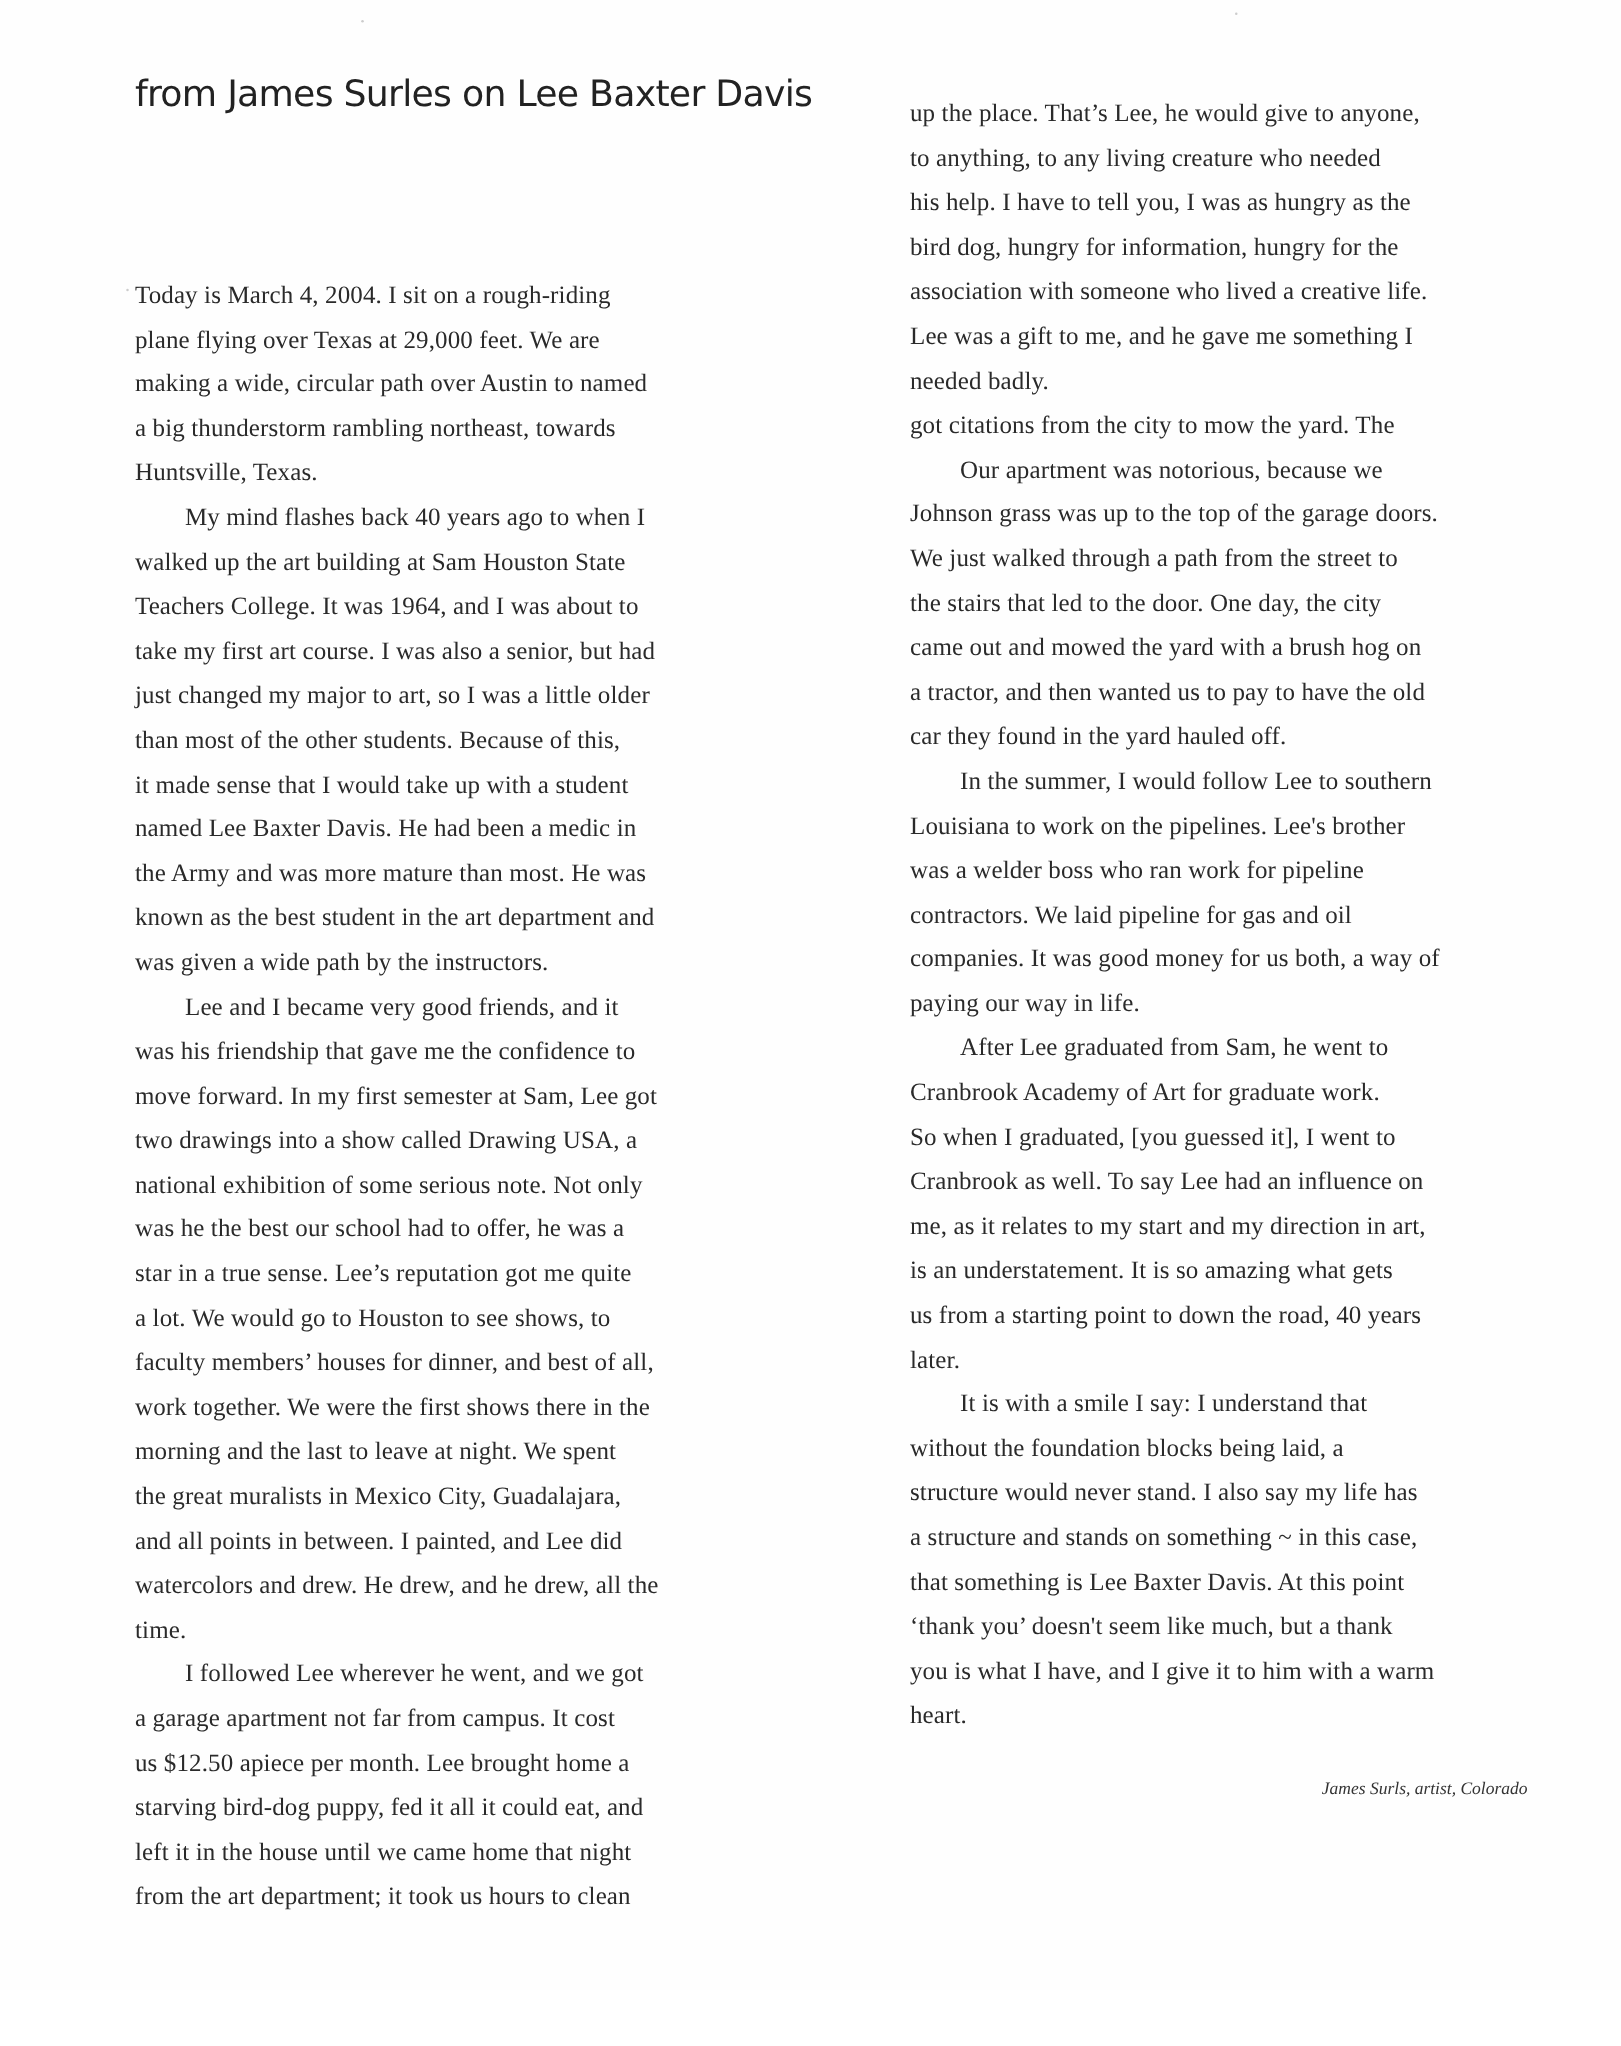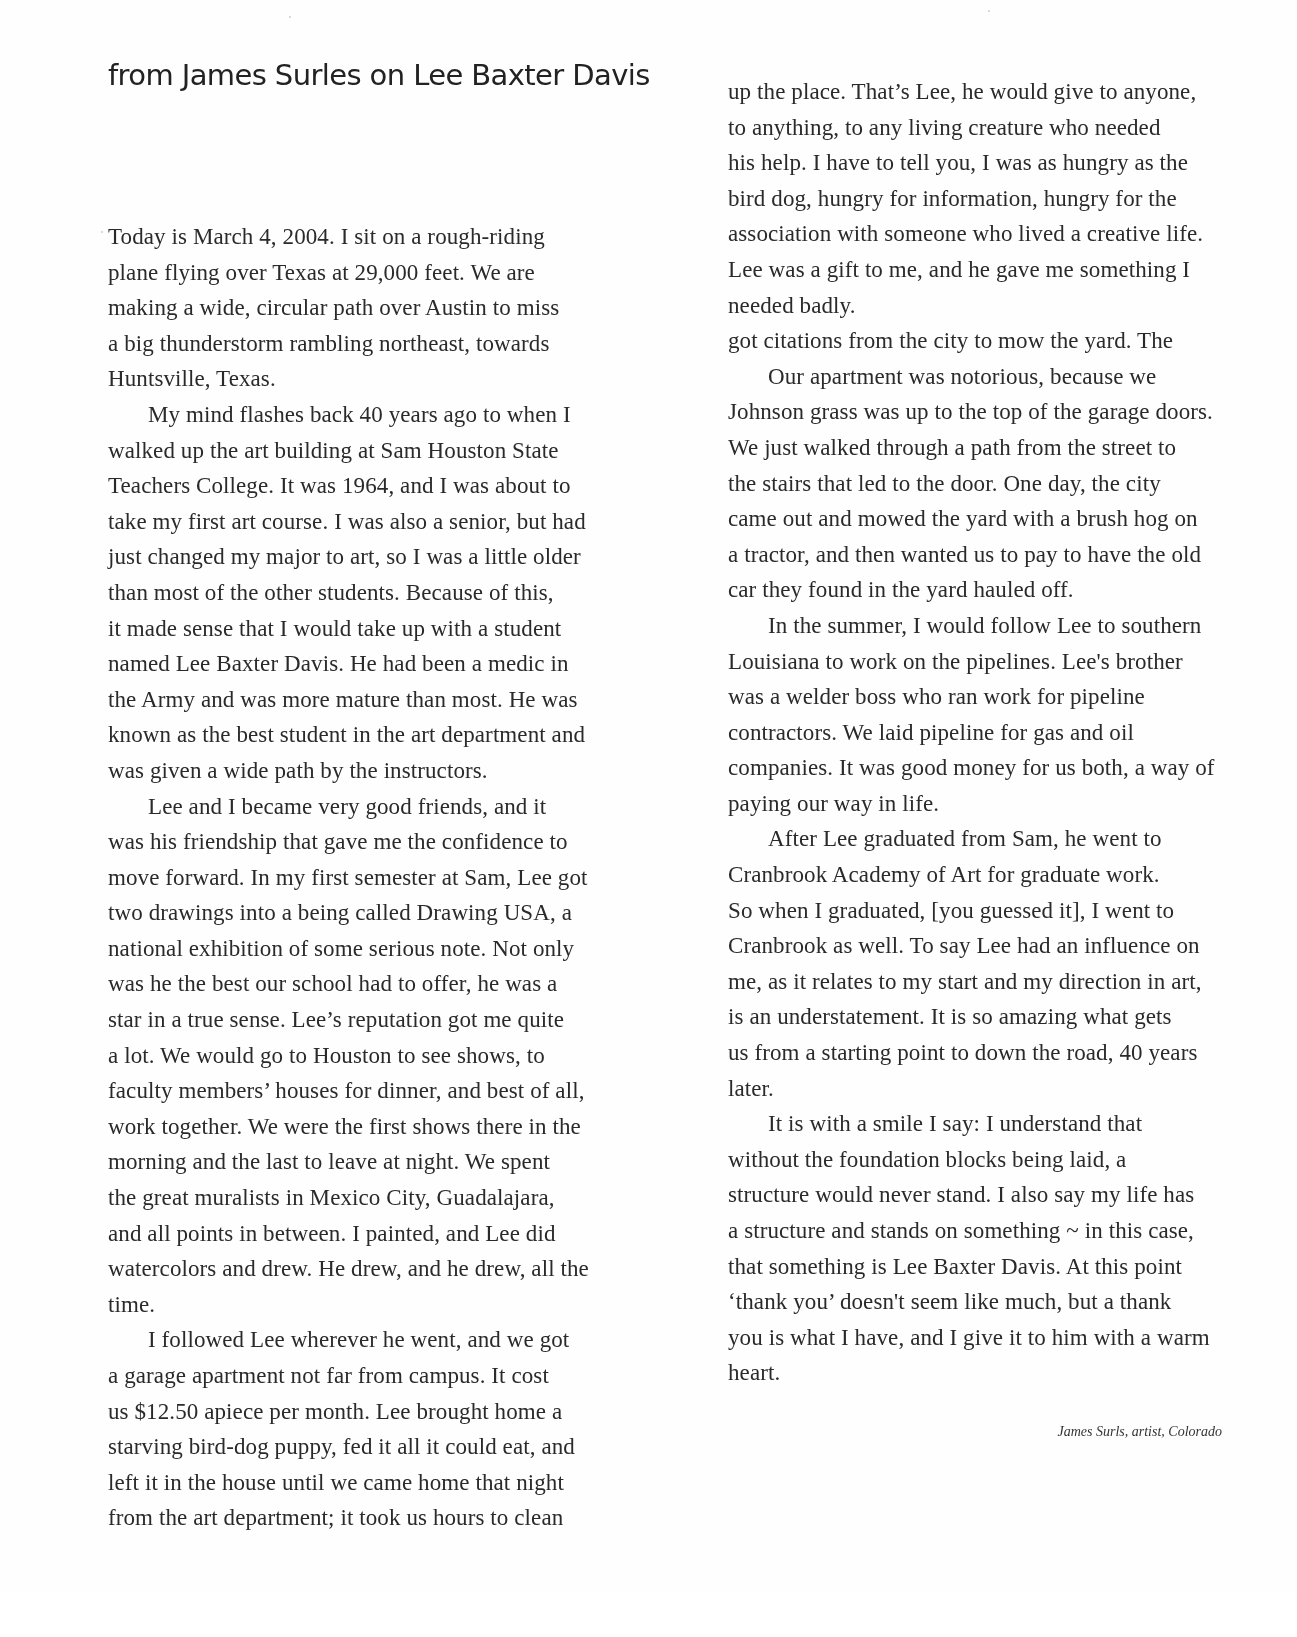--- a/index.html
+++ b/index.html
@@ -3,58 +3,58 @@
 <meta charset="utf-8">
 <style>
   html, body { margin: 0; padding: 0; background: #ffffff; }
   body { width: 1297px; height: 1637px; position: relative; overflow: hidden; }
   .page { position: absolute; left: 0; top: 0; width: 1297px; height: 1592px; background: #fefefe; }
   .title {
     position: absolute; left: 108px; top: 58px;
     font-family: "DejaVu Sans", sans-serif; font-size: 29px; color: #222;
     letter-spacing: -0.6px; font-weight: normal; margin: 0; white-space: nowrap;
   }
-  .col { position: absolute; font-family: "Liberation Serif", serif; font-size: 23px; color: #2a2a2a; }
+  .col { position: absolute; font-family: "Liberation Serif", serif; font-size: 20px; color: #2a2a2a; }
   .col-left { left: 108px; top: 176px; width: 500px; margin-top: 43px; }
   .col-right { left: 728px; top: 74px; width: 500px; }
   .line { display: block; height: 35.6px; line-height: 35.6px; white-space: nowrap; letter-spacing: 0.1px; }
   .line.indent { padding-left: 40px; }
   .signature {
     position: absolute; right: 75px; top: 1424px;
     font-family: "Liberation Serif", serif; font-style: italic; font-size: 14px; color: #333; white-space: nowrap;
   }
   .speck { position: absolute; width: 2px; height: 2px; background: #ccc; border-radius: 1px; }
 </style>
 </head>
 <body>
 
 <div class="page">
   <h1 class="title">from James Surles on Lee Baxter Davis</h1>
 
   <div class="col col-left" id="col-left">
       <span class="line">Today is March 4, 2004.  I sit on a rough-riding</span>
       <span class="line">plane flying over Texas at 29,000 feet.  We are</span>
-      <span class="line">making a wide, circular path over Austin to miss</span>
+      <span class="line">making a wide, circular path over Austin to named</span>
       <span class="line">a big thunderstorm rambling northeast, towards</span>
       <span class="line">Huntsville, Texas.</span>
       <span class="line indent">My mind flashes back 40 years ago to when I</span>
       <span class="line">walked up the art building at Sam Houston State</span>
       <span class="line">Teachers College.  It was 1964, and I was about to</span>
       <span class="line">take my first art course.  I was also a senior, but had</span>
       <span class="line">just changed my major to art, so I was a little older</span>
       <span class="line">than most of the other students.  Because of this,</span>
       <span class="line">it made sense that I would take up with a student</span>
       <span class="line">named Lee Baxter Davis.  He had been a medic in</span>
       <span class="line">the Army and was more mature than most.  He was</span>
       <span class="line">known as the best student in the art department and</span>
       <span class="line">was given a wide path by the instructors.</span>
       <span class="line indent">Lee and I became very good friends, and it</span>
       <span class="line">was his friendship that gave me the confidence to</span>
       <span class="line">move forward.  In my first semester at Sam, Lee got</span>
-      <span class="line">two drawings into a being called Drawing USA, a</span>
+      <span class="line">two drawings into a show called Drawing USA, a</span>
       <span class="line">national exhibition of some serious note.  Not only</span>
       <span class="line">was he the best our school had to offer, he was a</span>
       <span class="line">star in a true sense.  Lee’s reputation got me quite</span>
       <span class="line">a lot.  We would go to Houston to see shows, to</span>
       <span class="line">faculty members’ houses for dinner, and best of all,</span>
       <span class="line">work together.  We were the first shows there in the</span>
       <span class="line">morning and the last to leave at night.  We spent</span>
       <span class="line">the great muralists in Mexico City, Guadalajara,</span>
       <span class="line">and all points in between.  I painted, and Lee did</span>
       <span class="line">watercolors and drew.  He drew, and he drew, all the</span>

